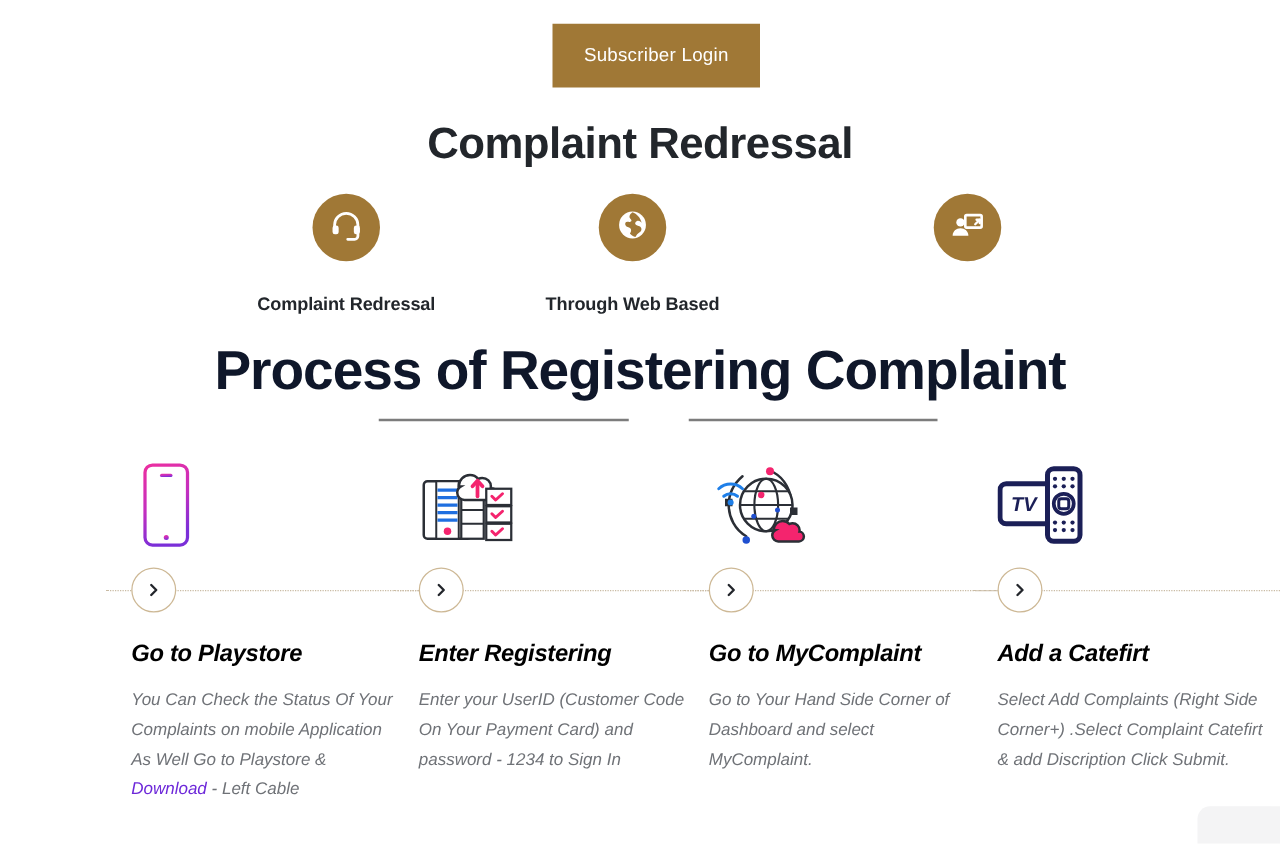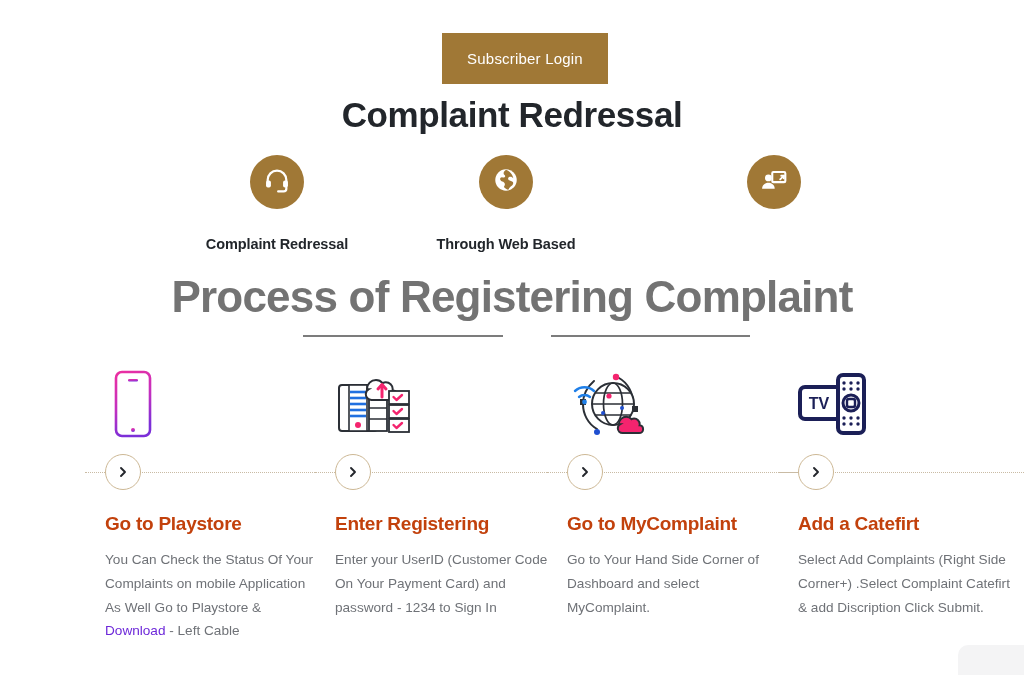--- a/index.html
+++ b/index.html
@@ -16,21 +16,21 @@
     position: relative;
     width: 1024px;
     height: 675px;
     background: #ffffff;
   }
 
   
   .login-btn {
     position: absolute;
     left: 442px;
-    top: 33px;
+    top: 19px;
     width: 166px;
     height: 51px;
     background: #a07836;
     border: none;
     color: #ffffff;
     font-size: 15px;
     font-family: "Liberation Sans", sans-serif;
     letter-spacing: .2px;
     cursor: pointer;
     display: flex;
@@ -100,36 +100,37 @@
 
   
   .heading-2 {
     position: absolute;
     left: 0;
     top: 272px;
     width: 1024px;
     text-align: center;
     font-size: 44px;
     font-weight: bold;
-    color: #737373;
+    color: #0f172a;
     letter-spacing: -0.8px;
   }
 
   
   .cards {
     position: absolute;
     left: 0;
     top: 365px;
     width: 1024px;
     height: 300px;
   }
   .card {
     position: absolute;
     top: 0;
     width: 215px;
+    font-style: italic;
   }
   .card-0 { left: 105px; }
   .card-1 { left: 335px; }
   .card-2 { left: 567px; }
   .card-3 { left: 798px; }
 
   .card-icon {
     height: 82px;
     display: flex;
     align-items: center;
@@ -163,21 +164,21 @@
     align-items: center;
     justify-content: center;
     cursor: pointer;
   }
   .arrow-circle svg { display: block; }
 
   .card-title {
     margin-top: 14px;
     font-size: 19px;
     font-weight: bold;
-    color: #c2410c;
+    color: #000000;
     line-height: 1.42;
     letter-spacing: -0.25px;
   }
   .card-body {
     margin-top: 10px;
     font-size: 13.6px;
     color: #6f7277;
     line-height: 1.75;
   }
   .card-body a {

